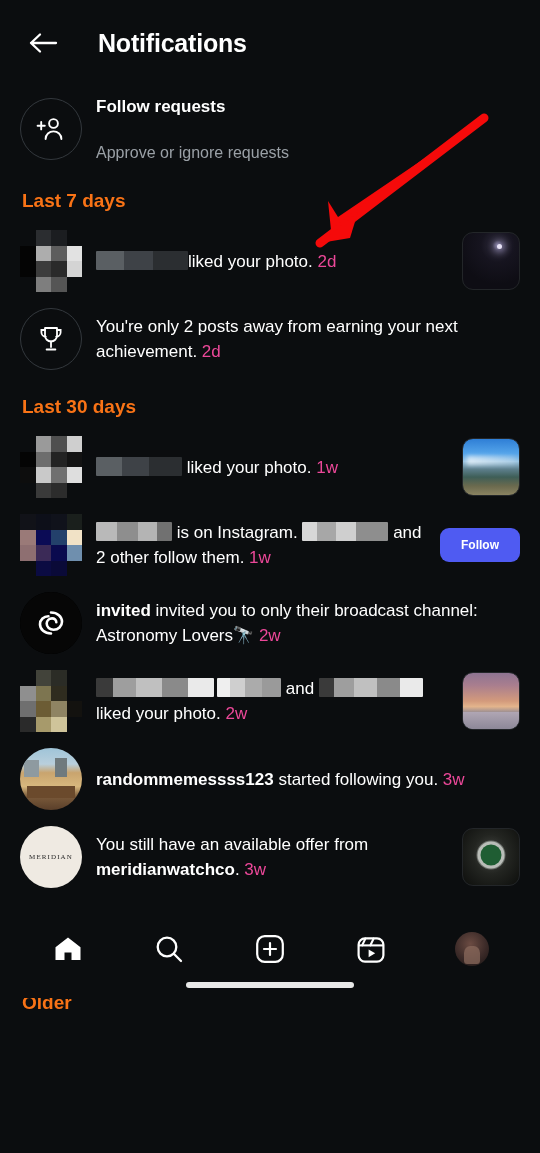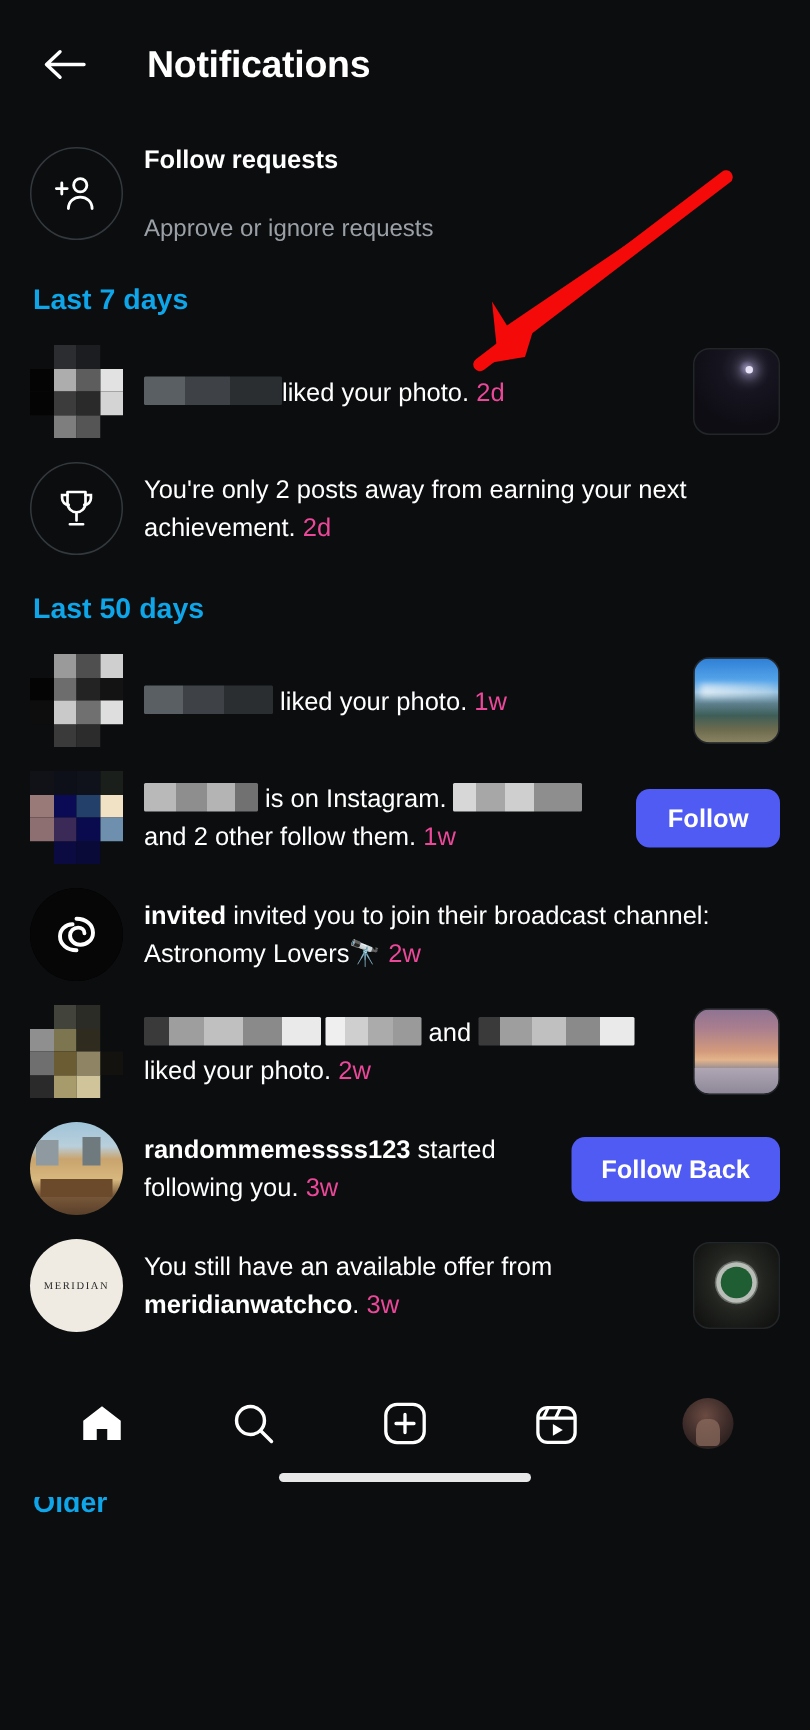--- a/index.html
+++ b/index.html
@@ -30,21 +30,21 @@
     border:1px solid #33383d; display:flex; align-items:center; justify-content:center;
     background:transparent;
   }
   .avatar-circle { width:62px; height:62px; border-radius:50%; overflow:hidden; position:relative;text-align:center; }
 
   .t-main { font-size:17px; line-height:25px; color:#fff; font-weight:400; }
   .t-main b { font-weight:700; }
   .t-sub  { font-size:16px; line-height:22px; color:#9aa0a6; font-weight:400;margin-top:23px; }
   .t-time { color:#ec4899; font-weight:400; }
 
-  .section-head { font-size:19px; font-weight:700; color:#0ea5e9; padding:18px 20px 10px 22px; }
+  .section-head { font-size:19px; font-weight:700; color:#f97316; padding:18px 20px 10px 22px; }
 
   
   .redact { display:inline-block; vertical-align:-3px; height:19px; border-radius:1px; }
   .rd-b { background:linear-gradient(90deg,#5a5f63 0 30%, #3e4247 30% 62%, #2b2e31 62% 100%); }
   .rd-c { background:linear-gradient(90deg,#b9b9b9 0 28%, #8e8e8e 28% 55%, #b4b4b4 55% 80%, #717171 80% 100%); }
   .rd-d { background:linear-gradient(90deg,#d7d7d7 0 18%, #a7a7a7 18% 40%, #cfcfcf 40% 63%, #8e8e8e 63% 100%); }
   .rd-e { background:linear-gradient(90deg,#3a3a3a 0 14%, #9e9e9e 14% 34%, #c0c0c0 34% 56%, #8a8a8a 56% 78%, #eaeaea 78% 100%); }
   .rd-f { background:linear-gradient(90deg,#efefef 0 20%, #cfcfcf 20% 44%, #ababab 44% 70%, #9a9a9a 70% 100%); }
 
   
@@ -64,21 +64,21 @@
   .thumb-sunset::after { content:""; position:absolute; left:0; bottom:0; width:100%; height:30%;
                          background:linear-gradient(#b0a6b4, #8d8898); }
   .thumb-watch { background:radial-gradient(ellipse at 50% 45%, #4a4c48 0%, #232521 45%, #0d0e0c 100%); }
   .thumb-watch::after { content:""; position:absolute; left:50%; top:46%; transform:translate(-50%,-50%);
                         width:21px; height:21px; border-radius:50%; background:#1f5d33;
                         box-shadow:0 0 0 3px #b9bdb8, 0 0 0 4px #6a6e69; }
 
   
   .btn-follow {
     background:#4f5bf2; color:#fff; border:none; border-radius:9px;
-    font-family:"Liberation Sans", sans-serif; font-size:17px; font-weight:700;
+    font-family:"Liberation Sans", sans-serif; font-size:12px; font-weight:700;
     padding:11px 21px; cursor:pointer; white-space:nowrap; line-height:1;
   }
   .btn-follow.wide { padding:13px 20px; }
 
   
   .arrow { position:absolute; left:280px; top:100px; width:230px; height:160px; pointer-events:none; }
 
   
   .bottom-nav { position:absolute; left:0; bottom:0; width:540px; height:98px;
                 display:flex; align-items:center; justify-content:space-around;
@@ -166,21 +166,21 @@
       </div>
     </div>
     <div class="body">
       <div class="t-main">
         <span>You're only 2 posts away from earning your next achievement.</span>
         <span class="t-time">2d</span>
       </div>
     </div>
   </div>
 
-  <div class="section-head">Last 50 days</div>
+  <div class="section-head">Last 30 days</div>
 
   <div class="row">
     <div class="av-wrap">
       <div class="pix">
         <i style="background:#0b0d0f"></i>
           <i style="background:#9a9a9a"></i>
           <i style="background:#4f4f4f"></i>
           <i style="background:#cfcfcf"></i>
         <i style="background:#040404"></i>
           <i style="background:#6d6d6d"></i>
@@ -249,21 +249,21 @@
         <svg width="62" height="62" viewBox="0 0 62 62" fill="none">
           <circle cx="31" cy="31" r="31" fill="#060606"></circle>
           <path d="M31 20.5c6.4 0 11 4 11 9.3 0 4.6-3.8 8-8.4 8-3.9 0-6.9-2.7-6.9-6.2 0-3 2.4-5.2 5.4-5.2 2.4 0 4.2 1.7 4.2 3.8" stroke="#fff" stroke-width="2.6" stroke-linecap="round"></path>
           <path d="M31 41.5c-6.4 0-11-4-11-9.3 0-4.6 3.8-8 8.4-8" stroke="#fff" stroke-width="2.6" stroke-linecap="round"></path>
         </svg>
       </div>
     </div>
     <div class="body">
       <div class="t-main">
         <b>invited</b>
-        <span>invited you to join their broadcast channel: Astronomy Lovers</span><span>🔭</span>
+        <span>invited you to only their broadcast channel: Astronomy Lovers</span><span>🔭</span>
         <span class="t-time">2w</span>
       </div>
     </div>
   </div>
 
   <div class="row">
     <div class="av-wrap">
       <div class="pix">
         <i style="background:#0b0d0f"></i>
           <i style="background:#42433a"></i>
@@ -305,23 +305,20 @@
         <div style="position:absolute;left:12%;top:62%;width:76%;height:18%;background:#6b4a2c;"></div>
       </div>
     </div>
     <div class="body">
       <div class="t-main">
         <b>randommemessss123</b>
         <span>started following you.</span>
         <span class="t-time">3w</span>
       </div>
     </div>
-    <div class="trail">
-      <button class="btn-follow wide">Follow Back</button>
-    </div>
   </div>
 
   <div class="row">
     <div class="av-wrap">
       <div class="avatar-circle" style="background:#efeae2;display:flex;align-items:center;justify-content:center;">
         <span style="font-size:7px;letter-spacing:1.1px;color:#2a2a2a;font-family:'Liberation Serif',serif;">MERIDIAN</span>
       </div>
     </div>
     <div class="body">
       <div class="t-main">

